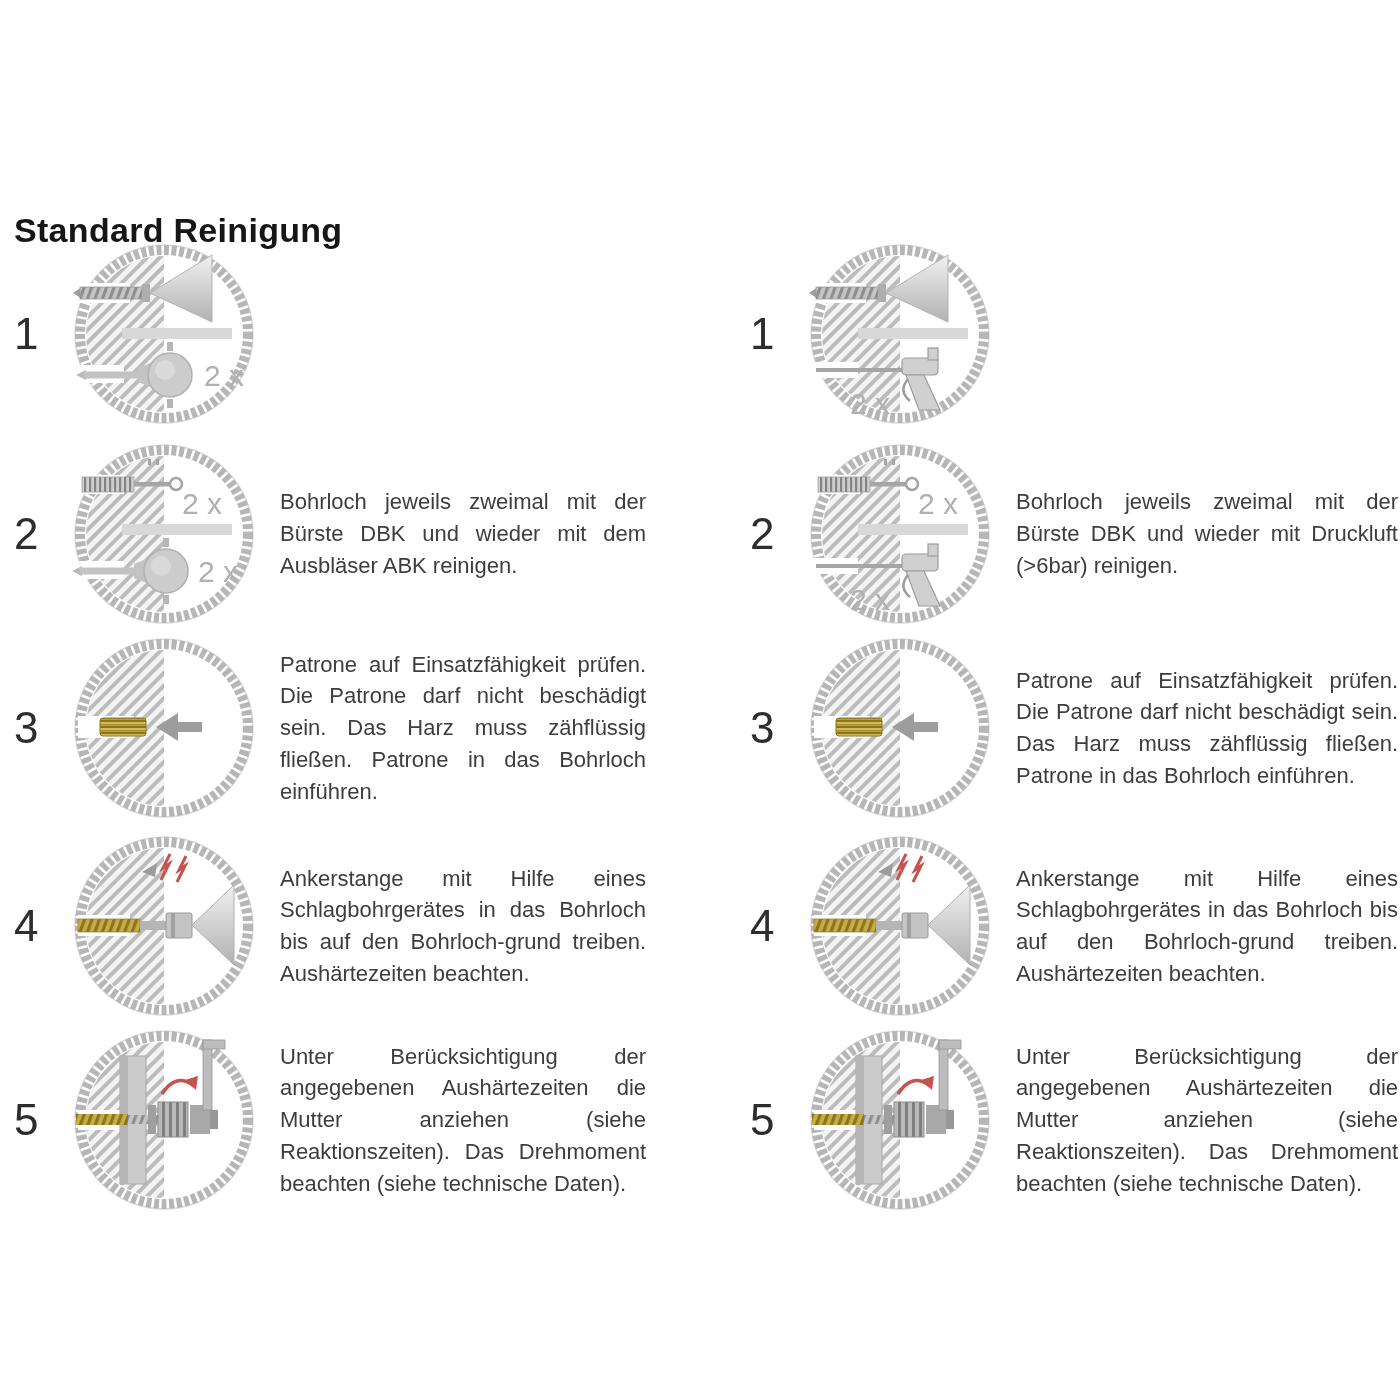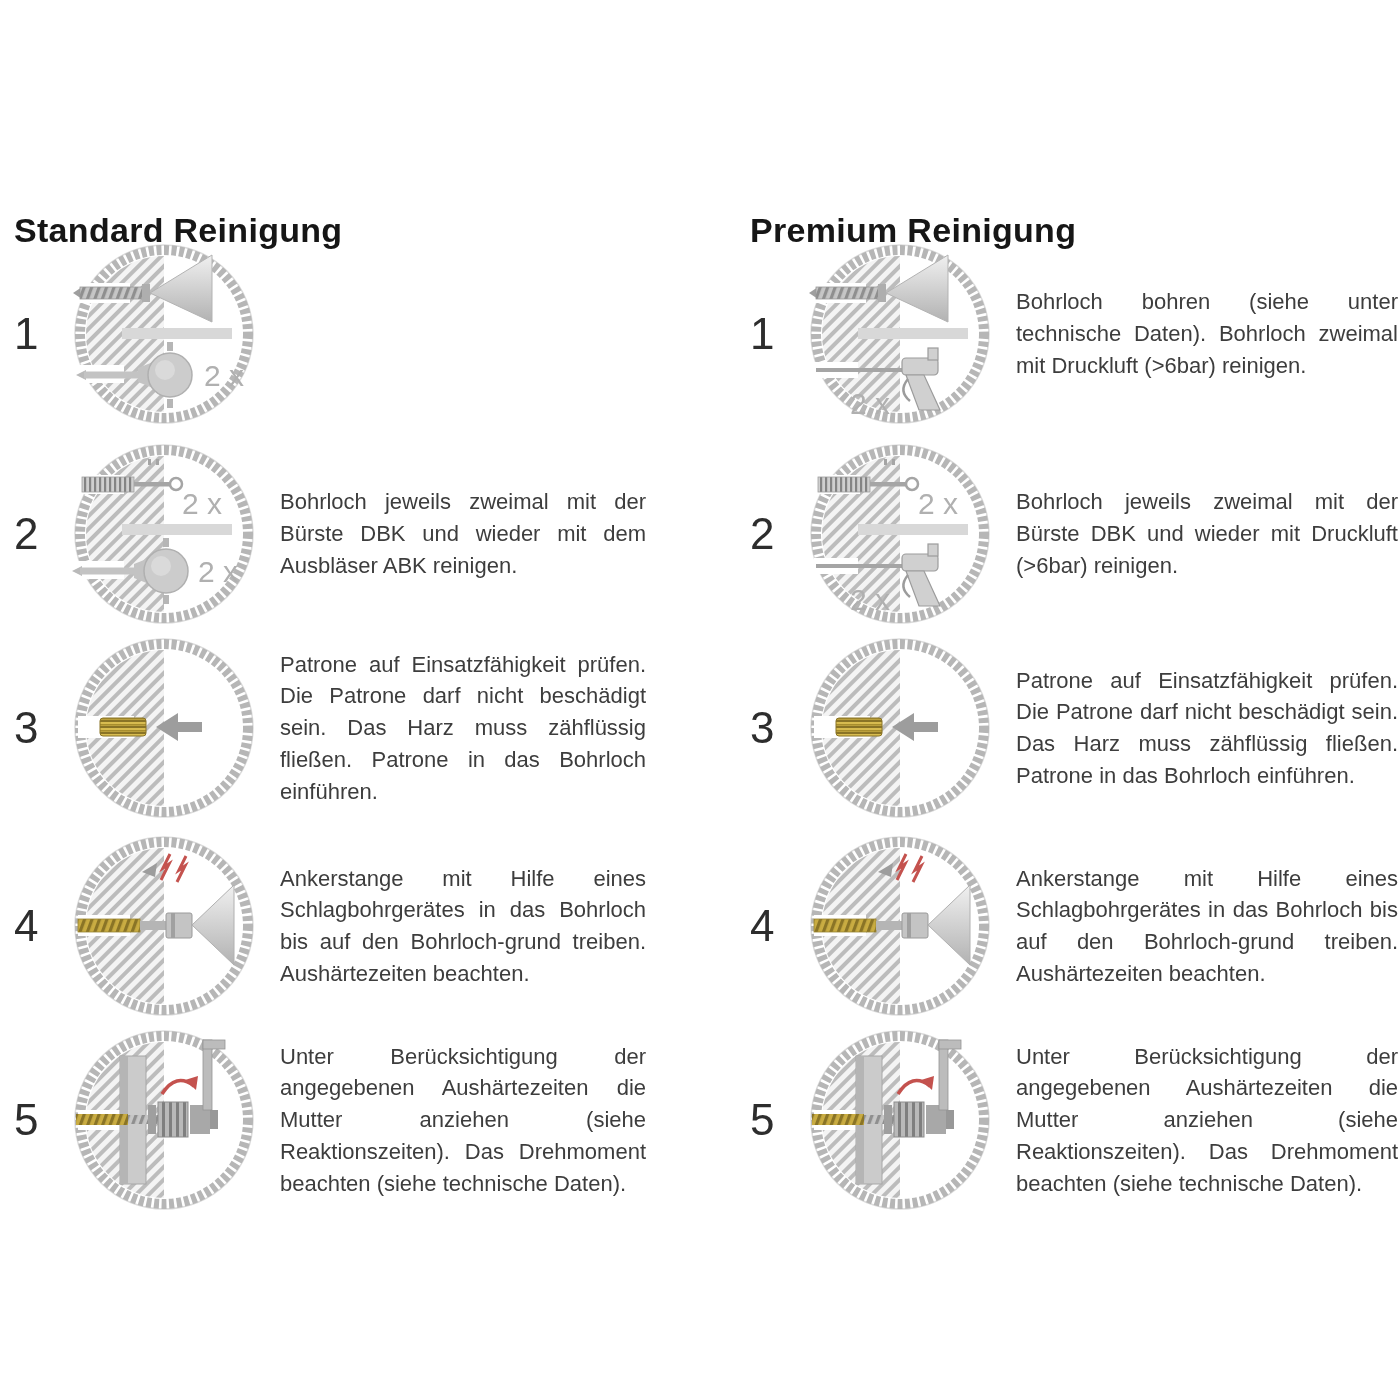--- a/index.html
+++ b/index.html
@@ -224,31 +224,29 @@
     <div class="fig">
       <svg viewBox="0 0 200 196">
         <use href="#figE"></use>
       </svg>
     </div>
     <div class="txt">Unter Berücksichtigung der angegebenen Aushärtezeiten die Mutter anziehen (siehe Reaktionszeiten). Das Drehmoment beachten (siehe technische Daten).</div>
   </div>
 </div>
 
 <div class="column" id="col-premium">
-  <h1 class="col-title">Premium Reinigung</h1>
 
   <div class="step s1">
     <div class="num">1</div>
     <div class="fig">
       <svg viewBox="0 0 200 196">
         <use href="#figA2"></use>
         <text class="figlabel" x="50" y="178">2 x</text>
       </svg>
     </div>
-    <div class="txt">Bohrloch bohren (siehe unter technische Daten). Bohrloch zweimal mit Druckluft (&gt;6bar) reinigen.</div>
   </div>
 
   <div class="step s2">
     <div class="num">2</div>
     <div class="fig">
       <svg viewBox="0 0 200 196">
         <use href="#figB2"></use>
         <text class="figlabel" x="118" y="78">2 x</text>
         <text class="figlabel" x="50" y="174">2 x</text>
       </svg>

